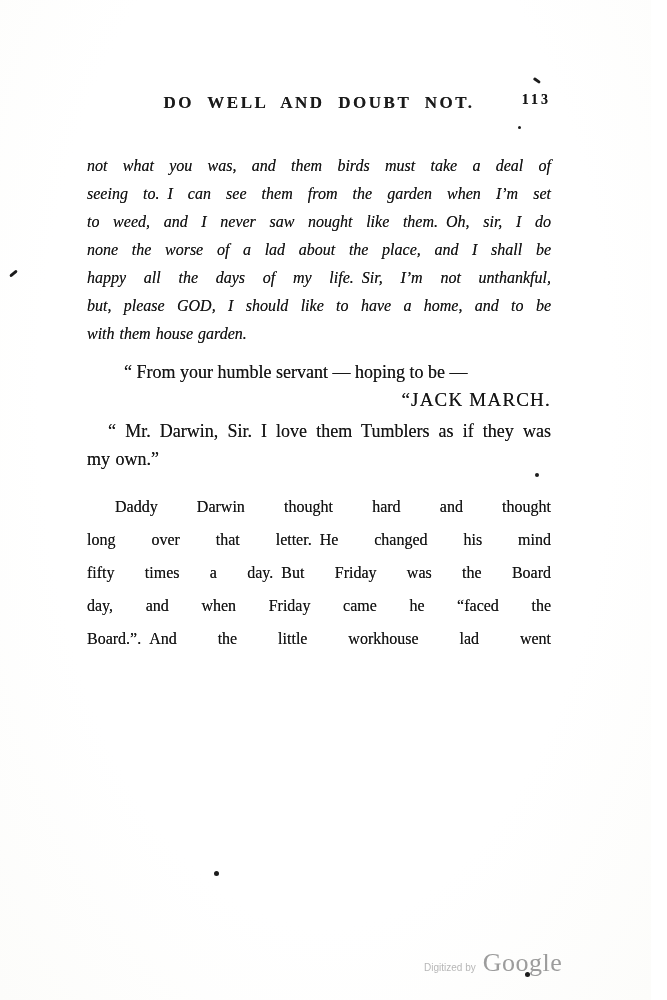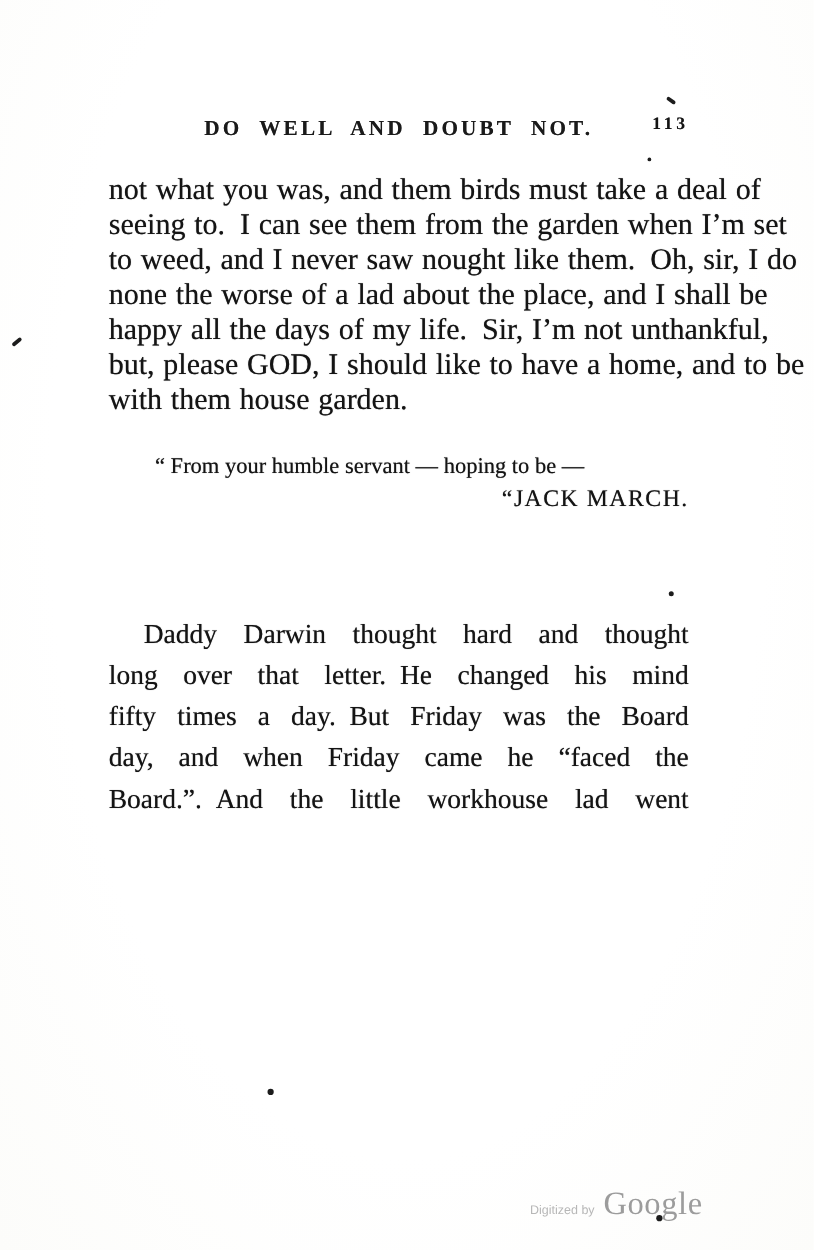--- a/index.html
+++ b/index.html
@@ -21,39 +21,39 @@
     color:#1a1a1a;
     text-shadow:0 0 0.5px rgba(0,0,0,.55);
   }
   .page-number {
     position:absolute; right:0; top:-1px;
     font-size:14px; font-weight:bold; letter-spacing:3px;
     text-shadow:0 0 0.5px rgba(0,0,0,.5);
   }
 
   
-  .letter-text { top:138px; font-size:24px; }
+  .letter-text { top:152px; font-size:16px;font-style:italic; }
   .line {
     line-height:28px;
     text-align:justify; text-align-last:justify;
     word-spacing:1px;
     text-shadow:0 0 0.6px rgba(0,0,0,.65);
     white-space:nowrap;
   }
   .line.last { text-align-last:left; white-space:normal; }
 
   .closing { top:358px; font-size:18px; line-height:28px; padding-left:37px;
     text-shadow:0 0 0.6px rgba(0,0,0,.65); }
   .signature { top:386px; font-size:19px; line-height:28px; text-align:right;
     letter-spacing:1.2px; text-shadow:0 0 0.6px rgba(0,0,0,.65); }
   .postscript { top:417px; font-size:18px; }
   .postscript .line.first { padding-left:21px; }
 
   
-  .narrative { top:490px; font-size:22px;font-family:Liberation Serif, serif; }
+  .narrative { top:490px; font-size:16px;font-family:Liberation Serif, serif; }
   .narrative .line { line-height:33px; word-spacing:3px; }
   .narrative .line.first { padding-left:28px; }
 
   
   .footer {
     position:absolute; top:948px; left:424px;
     display:flex; align-items:baseline; gap:7px;
   }
   .digitized { font-family:"Liberation Sans",sans-serif; font-size:10px; color:#b7b7b7; }
   .google { font-family:"Liberation Serif",serif; font-size:26px; color:#9c9c9c; letter-spacing:0.5px; }
@@ -85,20 +85,24 @@
     <div class="line">none the worse of a lad about the place, and I shall be</div>
     <div class="line">happy all the days of my life. Sir, I’m not unthankful,</div>
     <div class="line">but, please GOD, I should like to have a home, and to be</div>
     <div class="line last">with them house garden.</div>
   </div>
 
   <div class="col closing">“ From your humble servant — hoping to be —</div>
 
   <div class="col signature">“JACK MARCH.</div>
 
+  <div class="col postscript">
+    <div class="line first">“ Mr. Darwin, Sir. I love them Tumblers as if they was</div>
+    <div class="line last">my own.”</div>
+  </div>
 
   <div class="col narrative">
     <div class="line first">Daddy Darwin thought hard and thought</div>
     <div class="line">long over that letter. He changed his mind</div>
     <div class="line">fifty times a day. But Friday was the Board</div>
     <div class="line">day, and when Friday came he “faced the</div>
     <div class="line">Board.”. And the little workhouse lad went</div>
   </div>
 
   <div class="footer">

